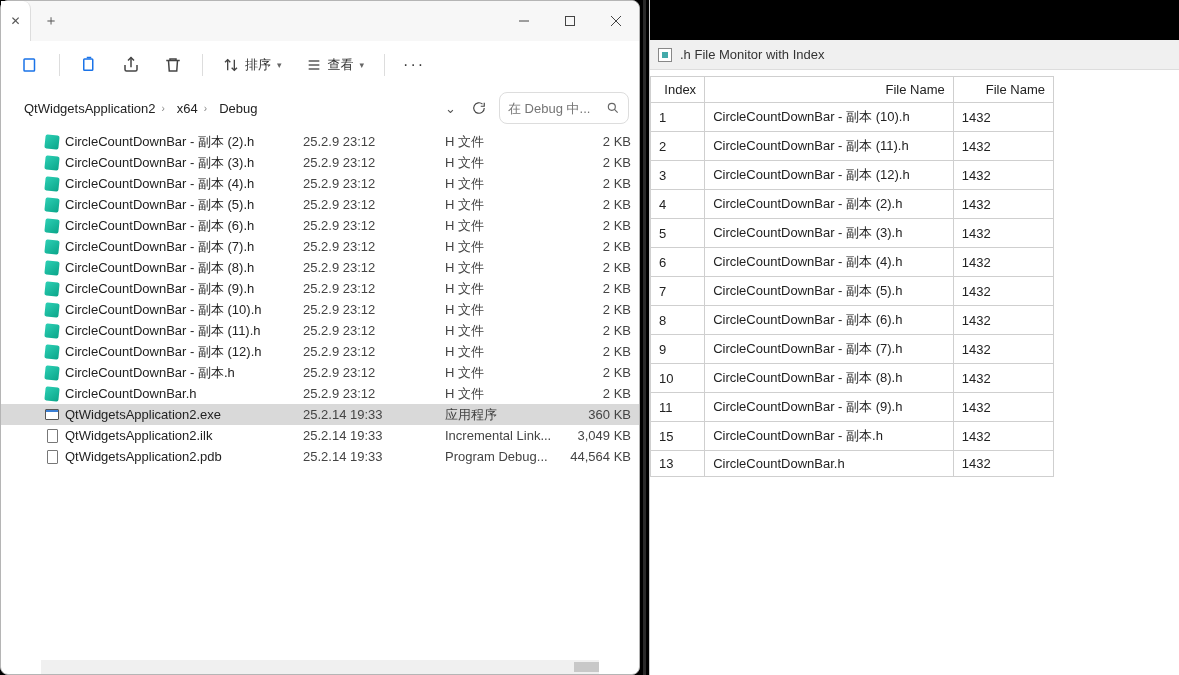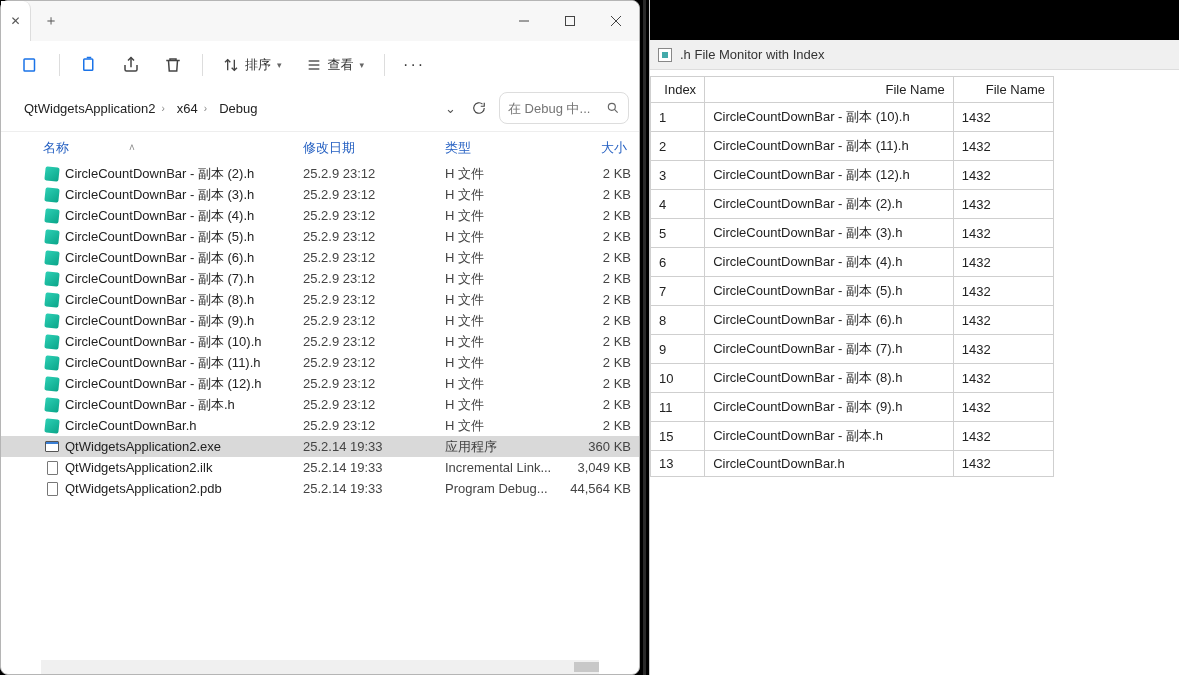--- a/index.html
+++ b/index.html
@@ -415,29 +415,20 @@
       <span>
         <svg width="14" height="14" viewBox="0 0 24 24" fill="none" stroke="#666" stroke-width="2">
             <circle cx="10" cy="10" r="6"></circle>
             <line x1="20" y1="20" x2="14.5" y2="14.5"></line>
           </svg>
       </span>
     </div>
   </div>
 
   <div class="file-list">
-    <div class="columns">
-      <div class="col-name">
-        <span>名称</span>
-        <span class="sort-ind">˄</span>
-      </div>
-      <div class="col-date">修改日期</div>
-      <div class="col-type">类型</div>
-      <div class="col-size">大小</div>
-    </div>
     <div class="rows" id="explorer-rows">
         <div class="row">
           <span class="icon">
             <span class="h-icon"></span>
           </span>
           <span class="r-name">CircleCountDownBar - 副本 (2).h</span>
           <span class="r-date">25.2.9 23:12</span>
           <span class="r-type">H 文件</span>
           <span class="r-size">2 KB</span>
         </div>

